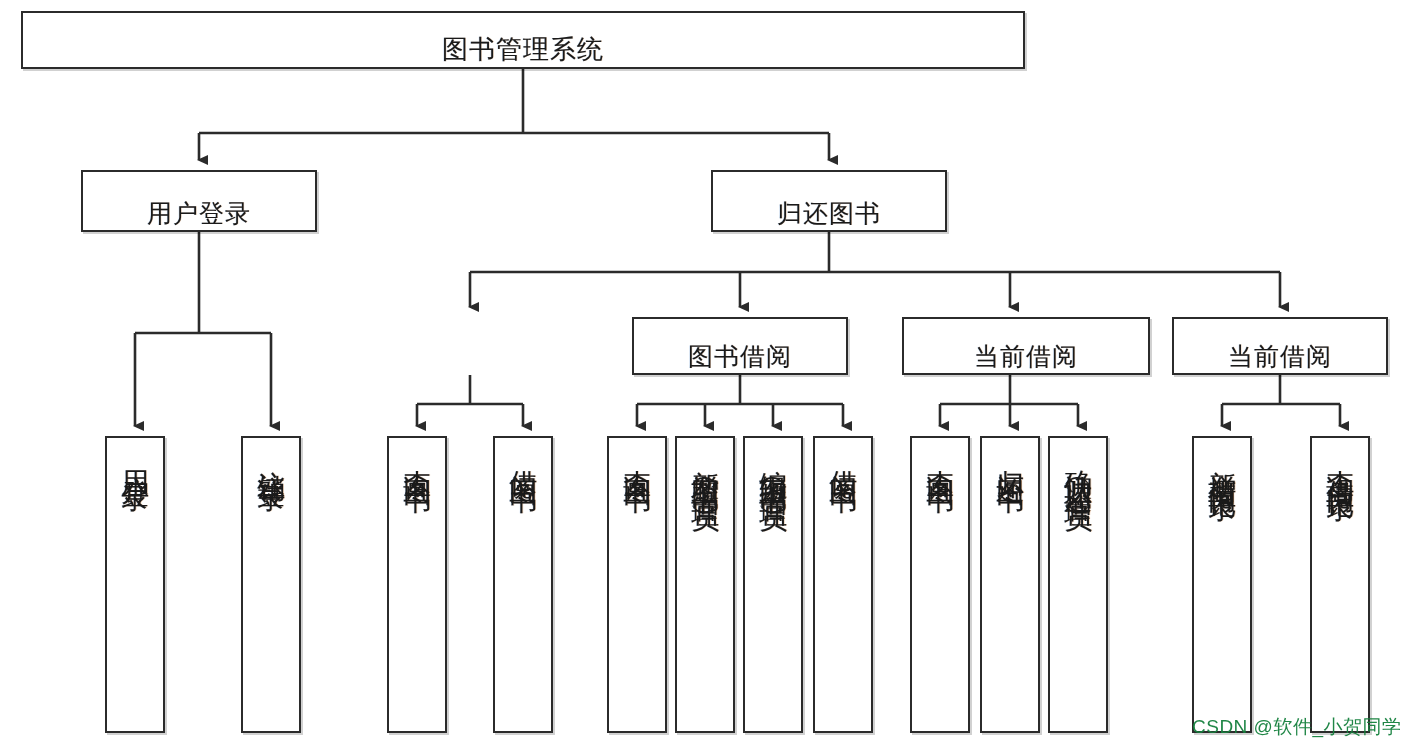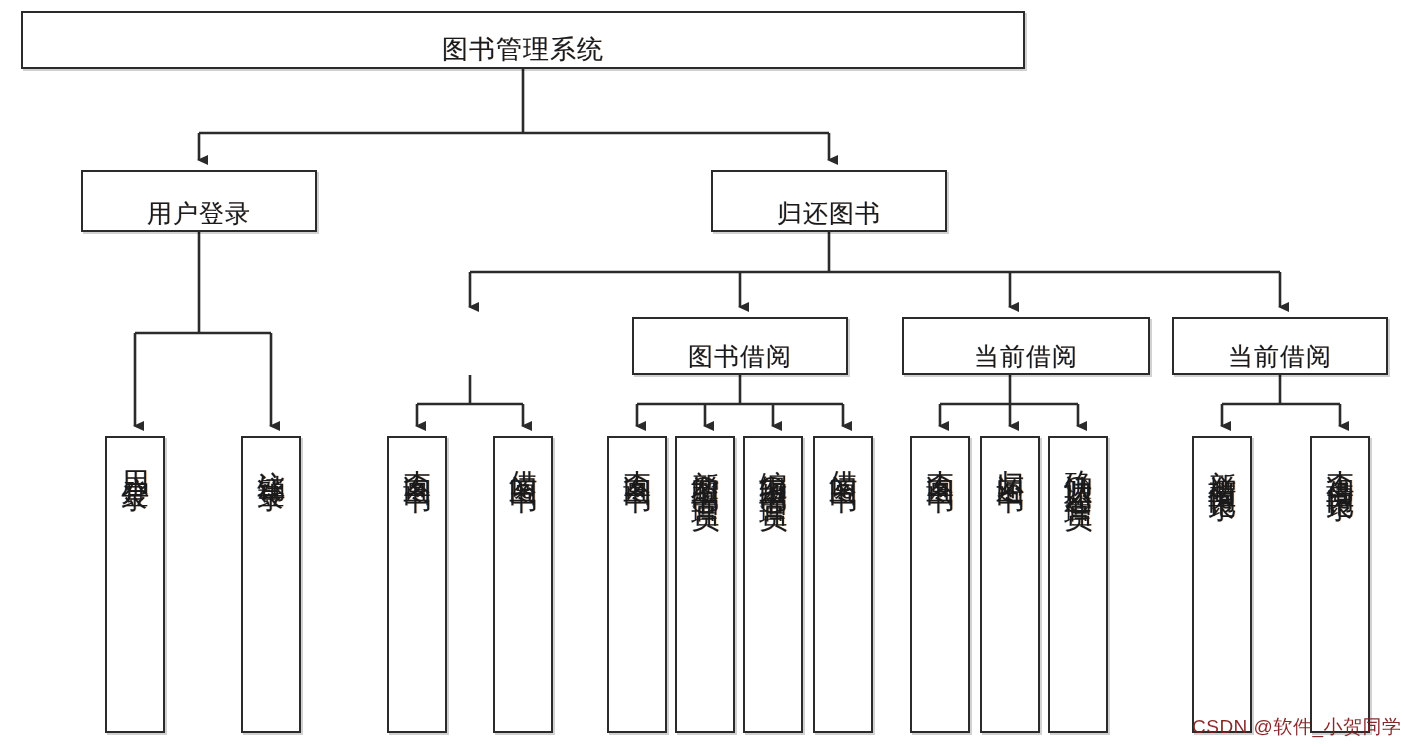--- a/index.html
+++ b/index.html
@@ -31,21 +31,21 @@
   .node.v .lbl{
     writing-mode:vertical-rl;
     text-orientation:upright;
     font-size:28px;
     line-height:1.06;
     letter-spacing:5px;
     white-space:normal;
   }
   .watermark{
     position:absolute;
-    color:#7f1d1d;
+    color:#15803d;
     font-size:19px;
     letter-spacing:0.5px;
     white-space:nowrap;
     opacity:.95;
   }
 </style>
 </head>
 <body>
 
 <div id="canvas">

